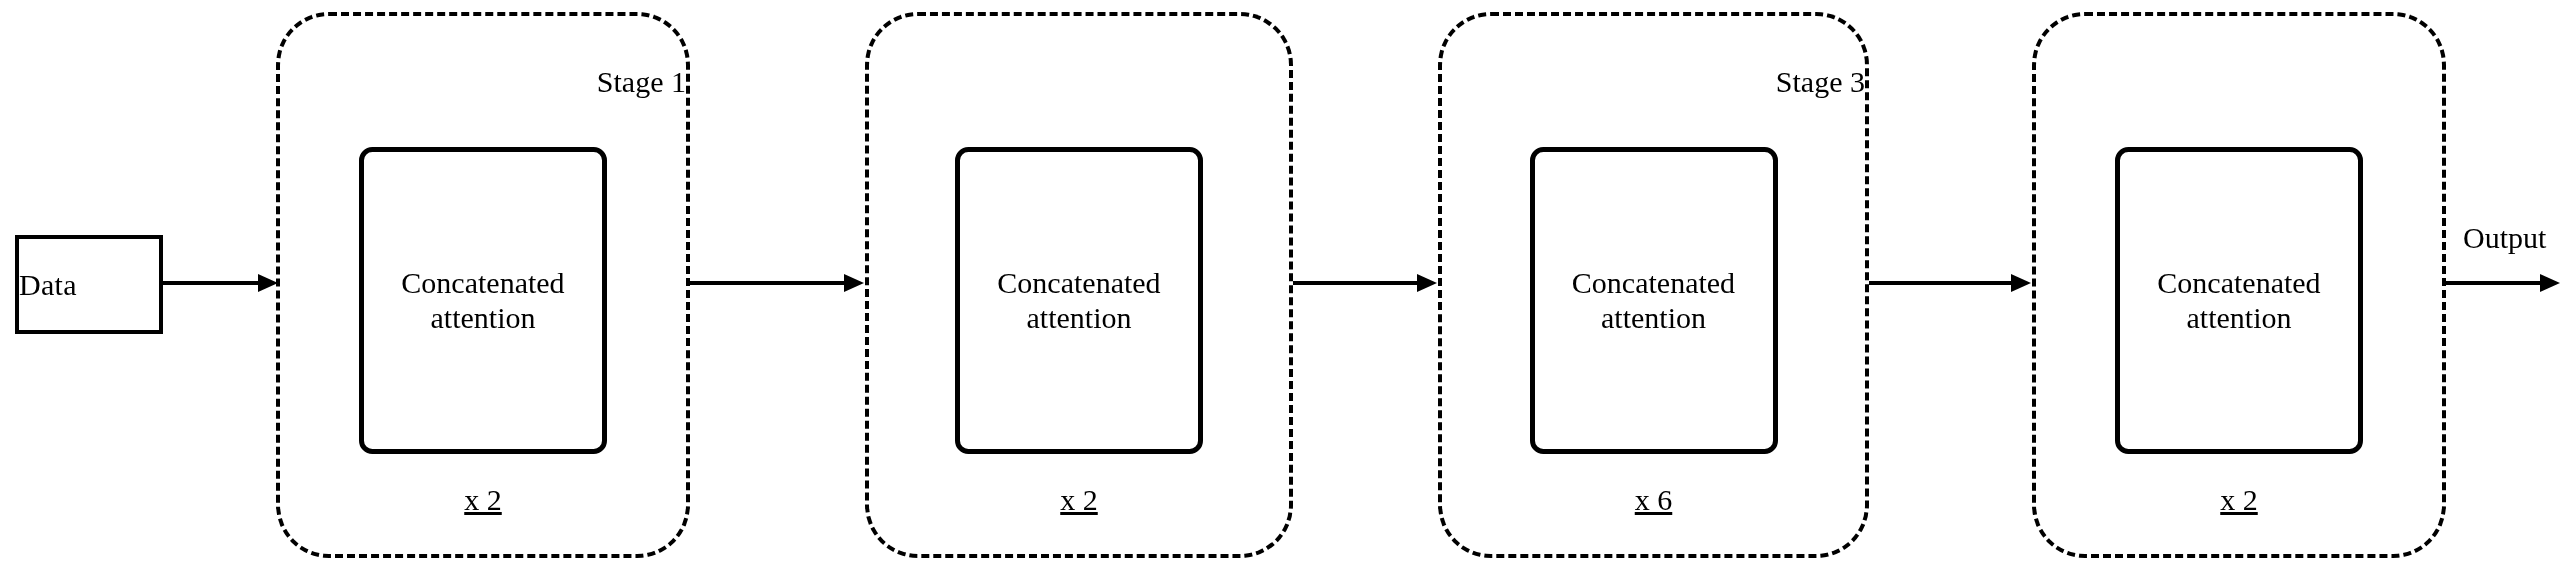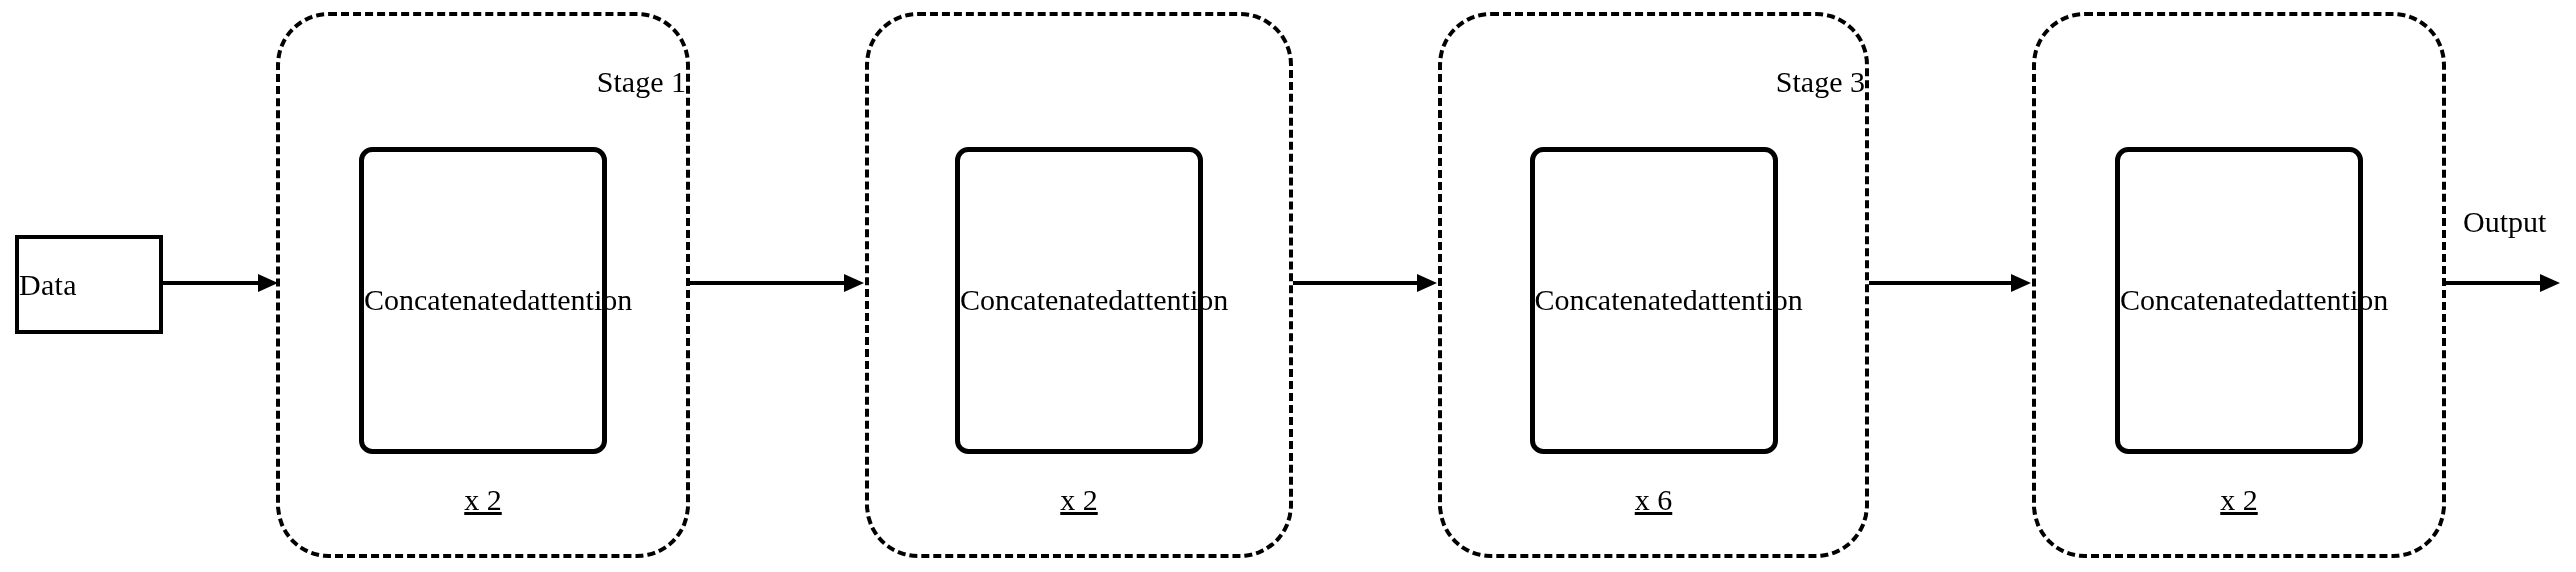--- a/index.html
+++ b/index.html
@@ -80,22 +80,23 @@
     top: 131px;
     left: 50%;
     transform: translateX(-50%);
     width: 248px;
     height: 307px;
     box-sizing: border-box;
     border: 5.4px solid #000000;
     border-radius: 13.3px;
     background: #ffffff;
     display: flex;
+    flex-direction: column;
     align-items: center;
-    justify-content: space-between;
+    justify-content: center;
   }
   .attn-box .line {
     font-size: 30px;
     line-height: 1.18;
     text-align: center;
     white-space: nowrap;
   }
 
   
   .arrow {
@@ -117,21 +118,21 @@
     height: 0;
     border-top: 9px solid transparent;
     border-bottom: 9px solid transparent;
     border-left: 20.5px solid #000000;
   }
 
   
   .output-label {
     position: absolute;
     left: 2463px;
-    top: 207px;
+    top: 223px;
     font-size: 30px;
     line-height: 1;
     white-space: nowrap;
   }
 </style>
 </head>
 <body>
 
 <div id="canvas">
 

